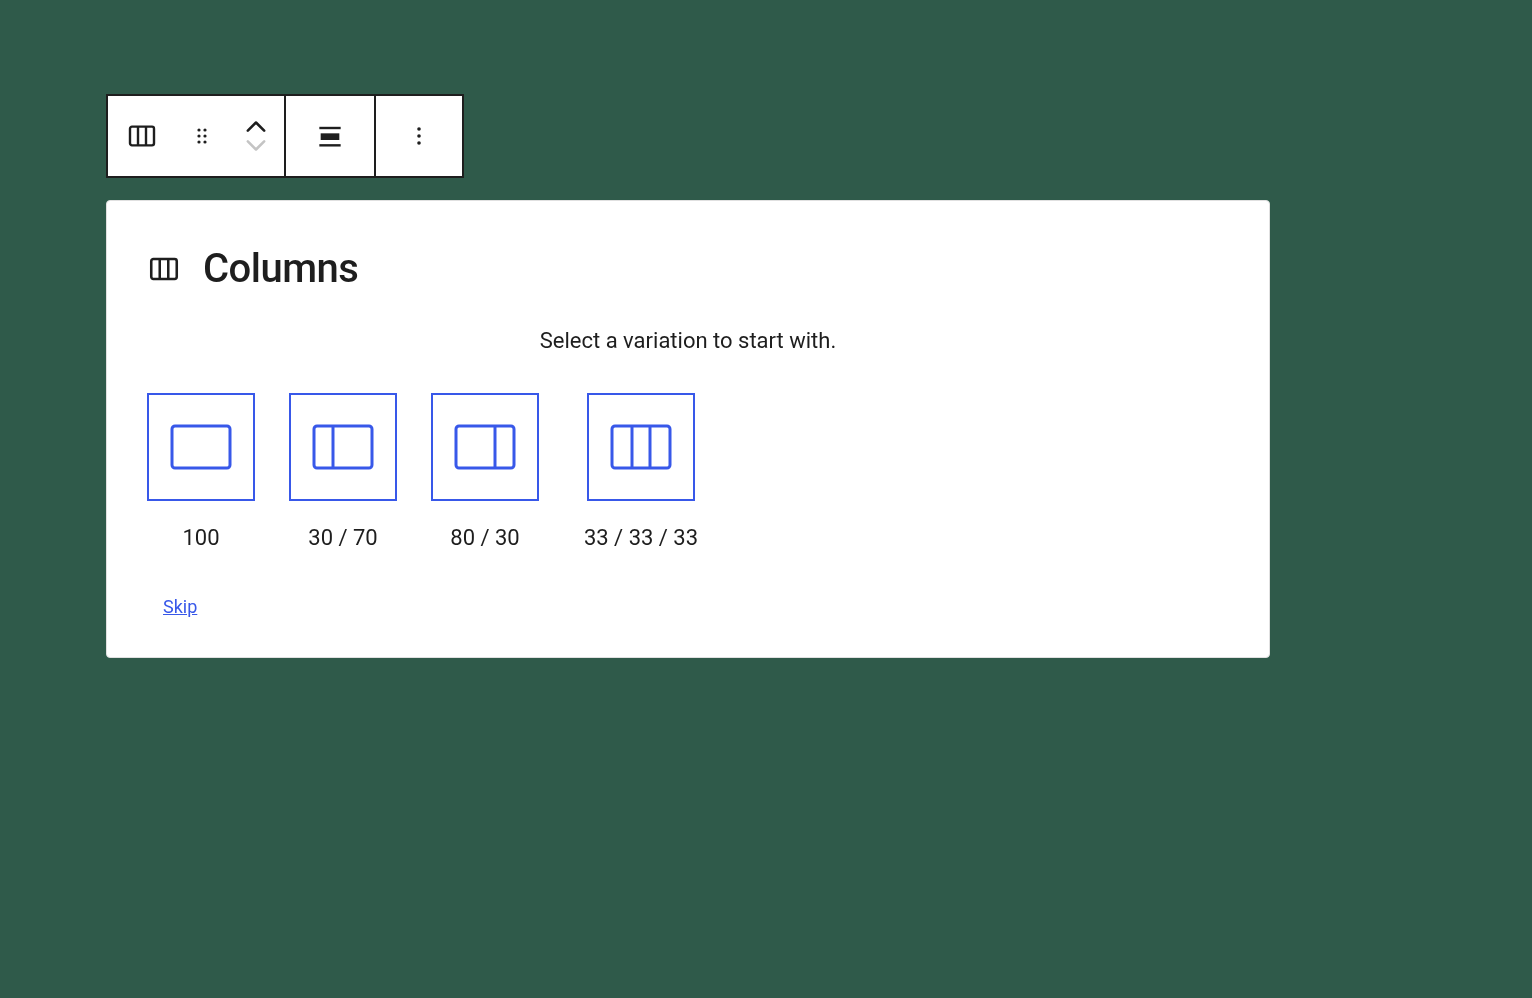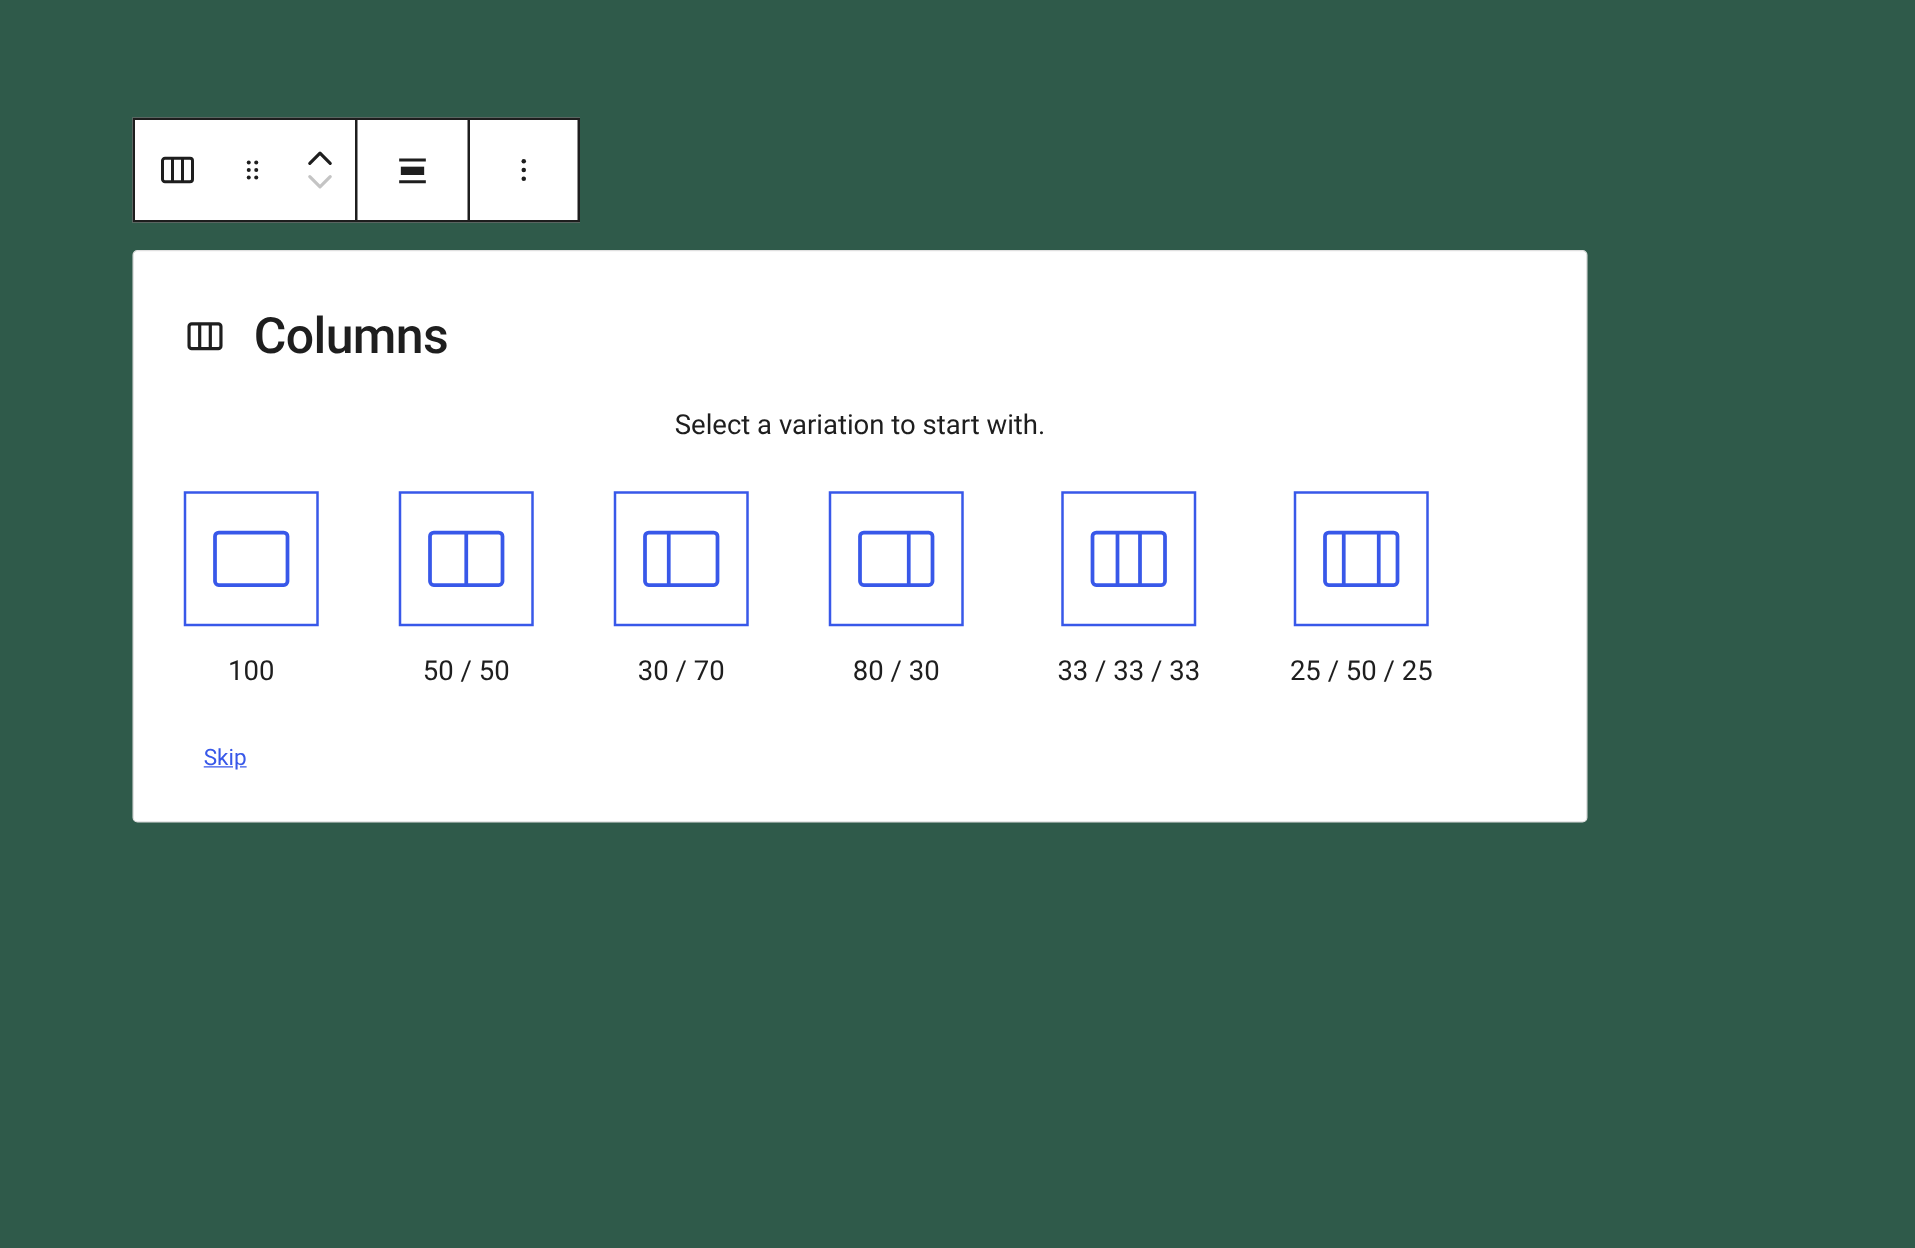--- a/index.html
+++ b/index.html
@@ -76,21 +76,21 @@
   .panel-desc {
     font-size: 22px;
     color: #1e1e1e;
     margin-bottom: 40px;
     text-align: center;
   }
 
   .variations {
     display: flex;
     flex-wrap: wrap;
-    gap: 62px 64px;
+    gap: 62px 34px;
     margin-bottom: 46px;
   }
   .variation {
     display: flex;
     flex-direction: column;
     align-items: center;
     width: 108px;
     cursor: pointer;
   }
   .variation-tile {
@@ -193,29 +193,20 @@
 
       <div class="variation">
         <div class="variation-tile">
           <svg width="62" height="46" viewBox="0 0 62 46" fill="none" stroke="#3858e9" stroke-width="3">
             <rect x="2" y="2" width="58" height="42" rx="3"></rect>
           </svg>
         </div>
         <div class="variation-label">100</div>
       </div>
 
-      <div class="variation">
-        <div class="variation-tile">
-          <svg width="62" height="46" viewBox="0 0 62 46" fill="none" stroke="#3858e9" stroke-width="3">
-            <rect x="2" y="2" width="58" height="42" rx="3"></rect>
-            <line x1="31" y1="2" x2="31" y2="44"></line>
-          </svg>
-        </div>
-        <div class="variation-label">50 / 50</div>
-      </div>
 
       <div class="variation">
         <div class="variation-tile">
           <svg width="62" height="46" viewBox="0 0 62 46" fill="none" stroke="#3858e9" stroke-width="3">
             <rect x="2" y="2" width="58" height="42" rx="3"></rect>
             <line x1="21" y1="2" x2="21" y2="44"></line>
           </svg>
         </div>
         <div class="variation-label">30 / 70</div>
       </div>
@@ -234,29 +225,19 @@
         <div class="variation-tile">
           <svg width="62" height="46" viewBox="0 0 62 46" fill="none" stroke="#3858e9" stroke-width="3">
             <rect x="2" y="2" width="58" height="42" rx="3"></rect>
             <line x1="22" y1="2" x2="22" y2="44"></line>
             <line x1="40" y1="2" x2="40" y2="44"></line>
           </svg>
         </div>
         <div class="variation-label">33 / 33 / 33</div>
       </div>
 
-      <div class="variation">
-        <div class="variation-tile">
-          <svg width="62" height="46" viewBox="0 0 62 46" fill="none" stroke="#3858e9" stroke-width="3">
-            <rect x="2" y="2" width="58" height="42" rx="3"></rect>
-            <line x1="17" y1="2" x2="17" y2="44"></line>
-            <line x1="45" y1="2" x2="45" y2="44"></line>
-          </svg>
-        </div>
-        <div class="variation-label">25 / 50 / 25</div>
-      </div>
 
     </div>
 
     <a class="skip-link">Skip</a>
   </div>
 
 </div>
 
 </body></html>

